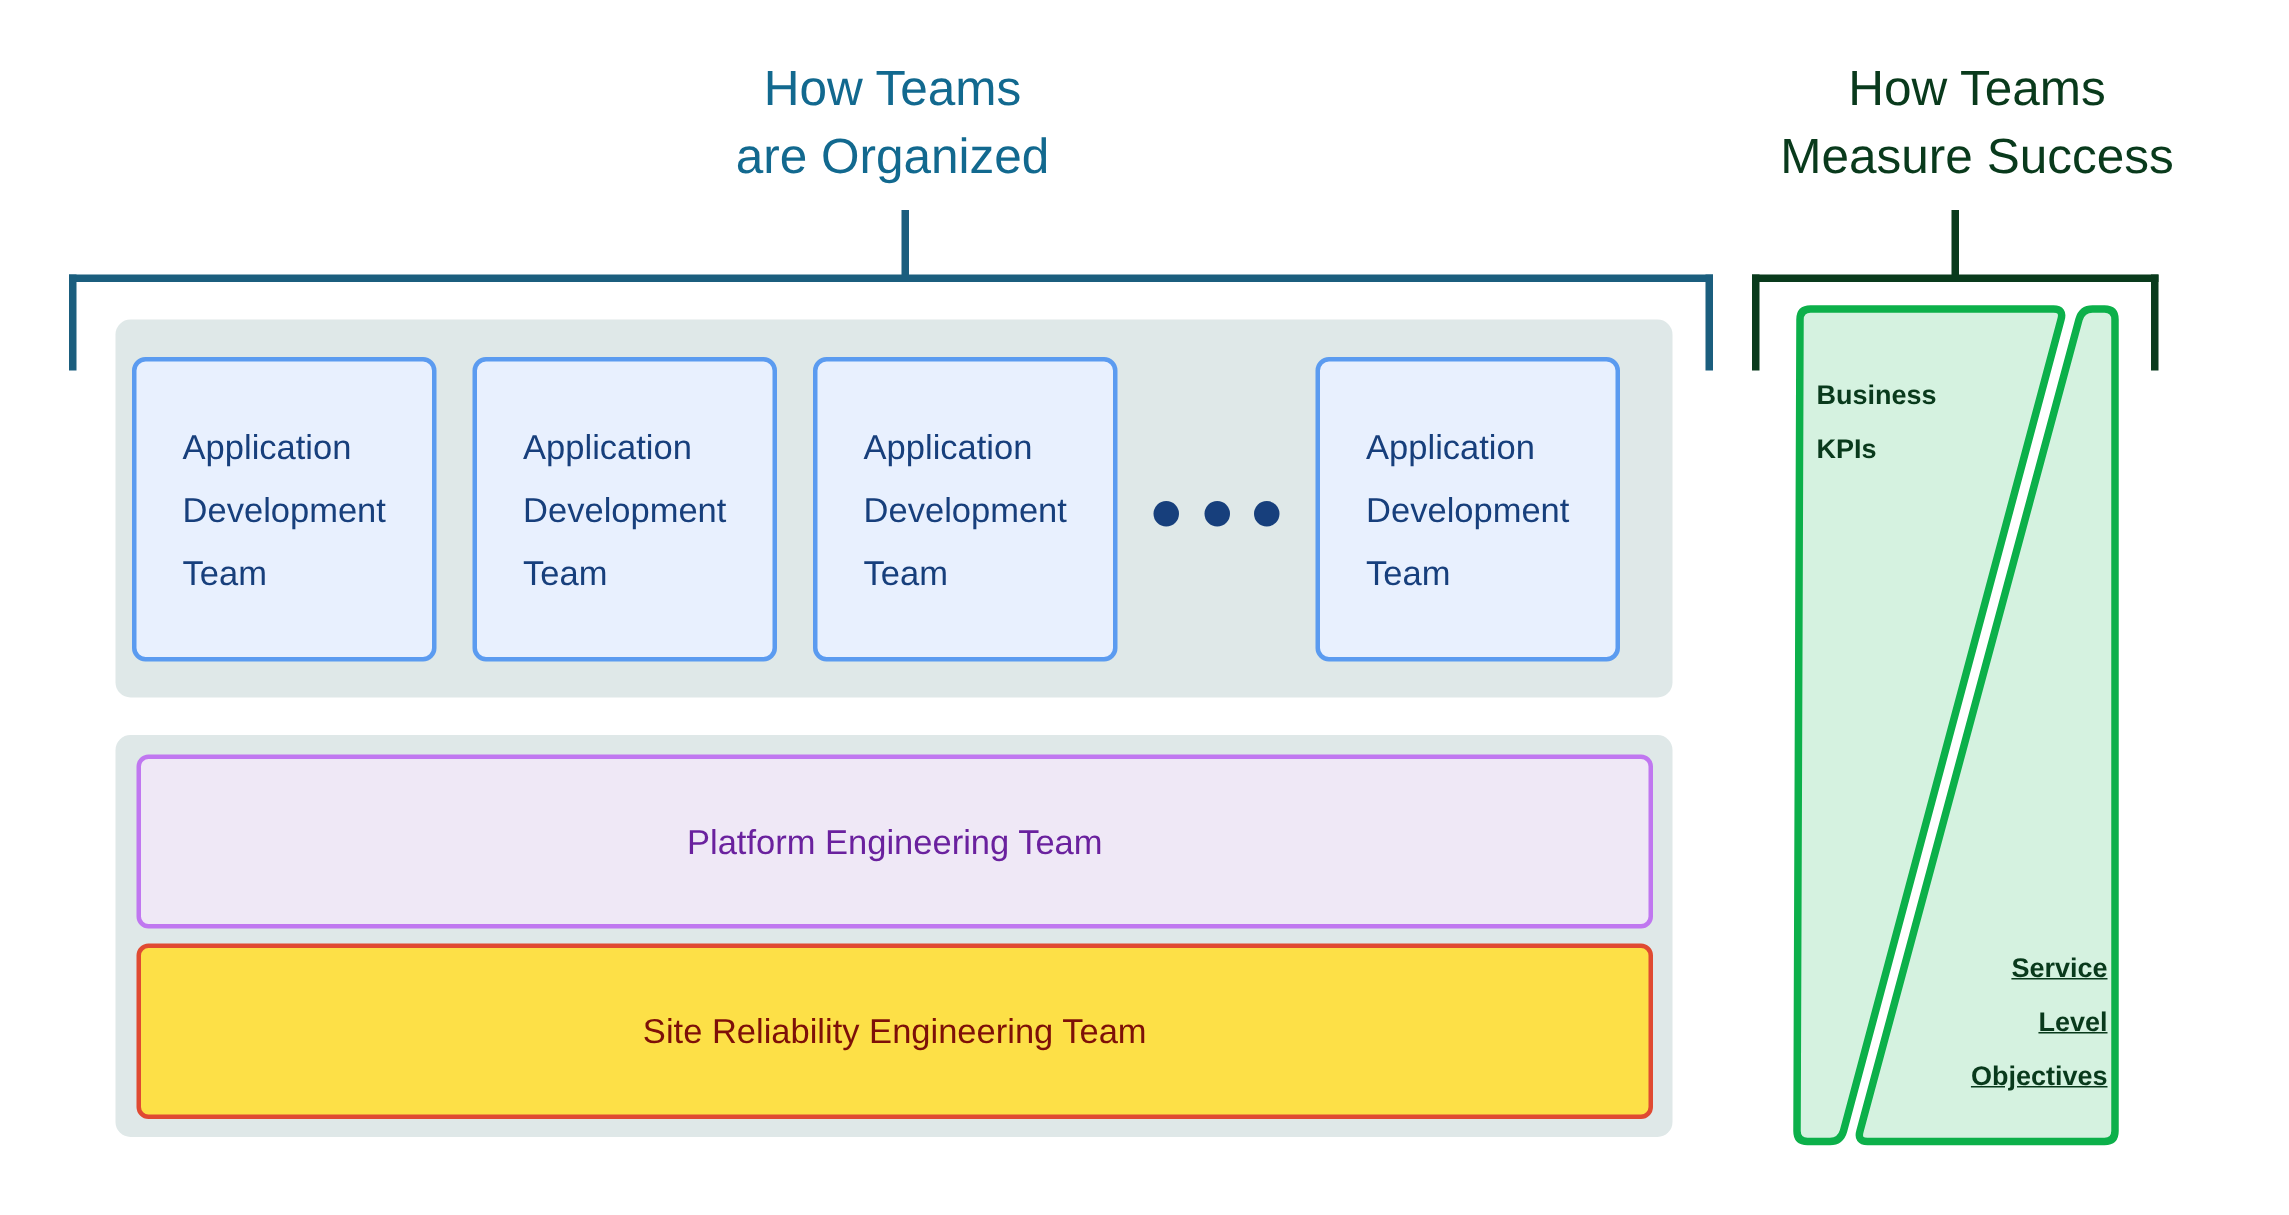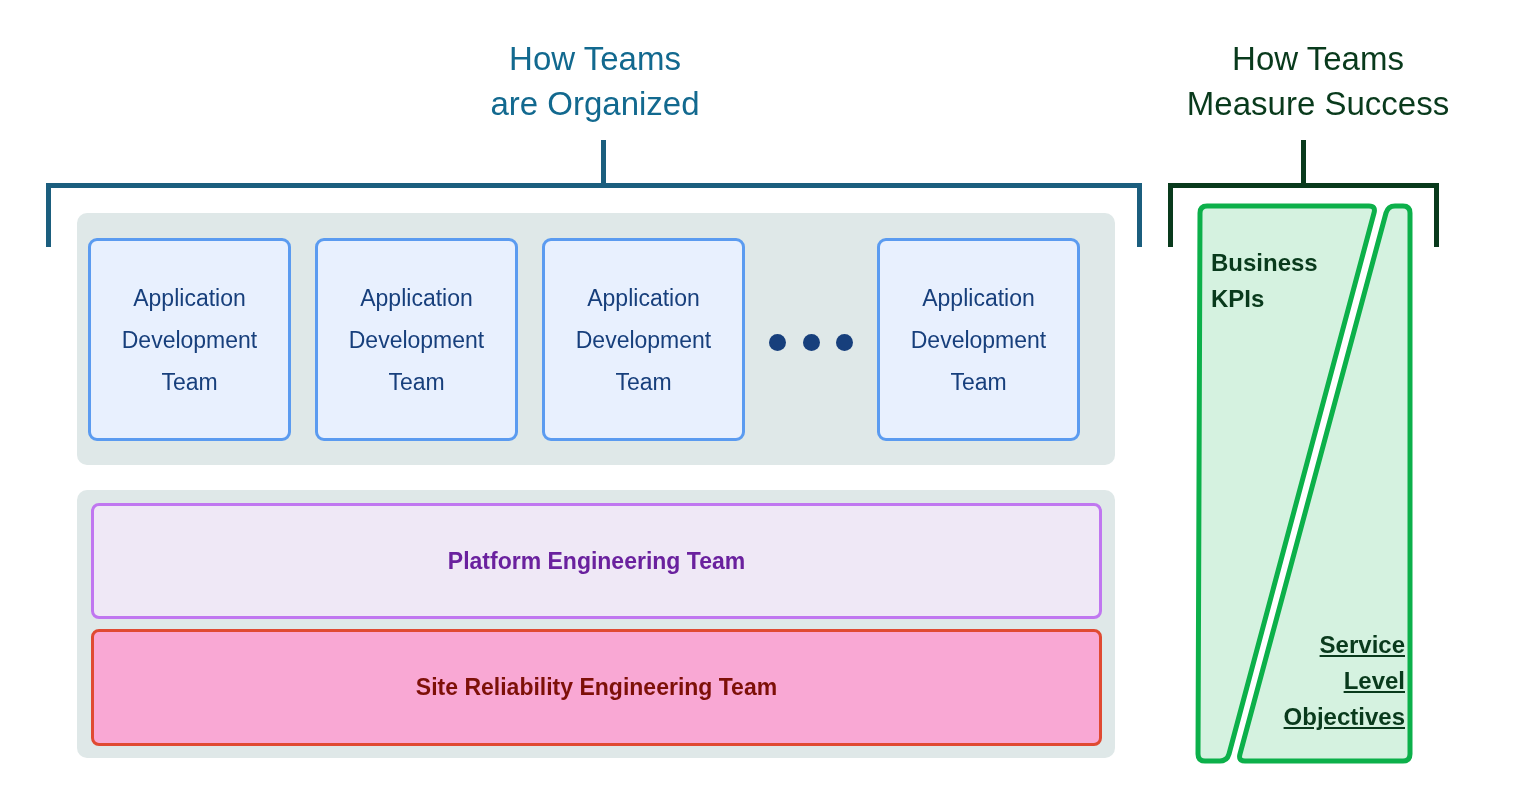--- a/index.html
+++ b/index.html
@@ -107,21 +107,21 @@
     box-sizing: border-box;
     top: 238px;
     width: 203px;
     height: 203px;
     background: #e8f0fe;
     border: 3px solid #5b9bf0;
     border-radius: 9px;
     display: flex;
     align-items: center;
     justify-content: center;
-    text-align: center;
+    text-align: left;
     color: #173f7c;
     font-size: 23px;
     line-height: 42px;
     white-space: pre-line;
   }
   #app-box-0 { left: 88px; }
   #app-box-1 { left: 315px; }
   #app-box-2 { left: 542px; }
   #app-box-3 { left: 877px; }
 
@@ -146,50 +146,49 @@
   .team-bar {
     position: absolute;
     box-sizing: border-box;
     left: 91px;
     width: 1011px;
     display: flex;
     align-items: center;
     justify-content: center;
     font-size: 23px;
     border-radius: 8px;
-    font-weight: bold;
   }
   #bar-platform {
     top: 503px;
     height: 116px;
     background: #efe8f6;
     border: 3px solid #c077f0;
     color: #6a219e;
   }
   #bar-sre {
     top: 629px;
     height: 117px;
-    background: #f9a8d4;
+    background: #fde047;
     border: 3px solid #e04a32;
     color: #7d1008;
   }
 
   
   #measure-svg {
     position: absolute;
     left: 1185px;
     top: 200px;
     width: 240px;
     height: 575px;
   }
   .green-label {
     position: absolute;
     color: #093a1c;
     font-weight: bold;
-    font-size: 24px;
+    font-size: 18px;
     line-height: 36px;
     white-space: pre-line;
   }
   #label-kpi {
     left: 1211px;
     top: 245px;
     text-align: left;
   }
   #label-slo {
     left: 1245px;

